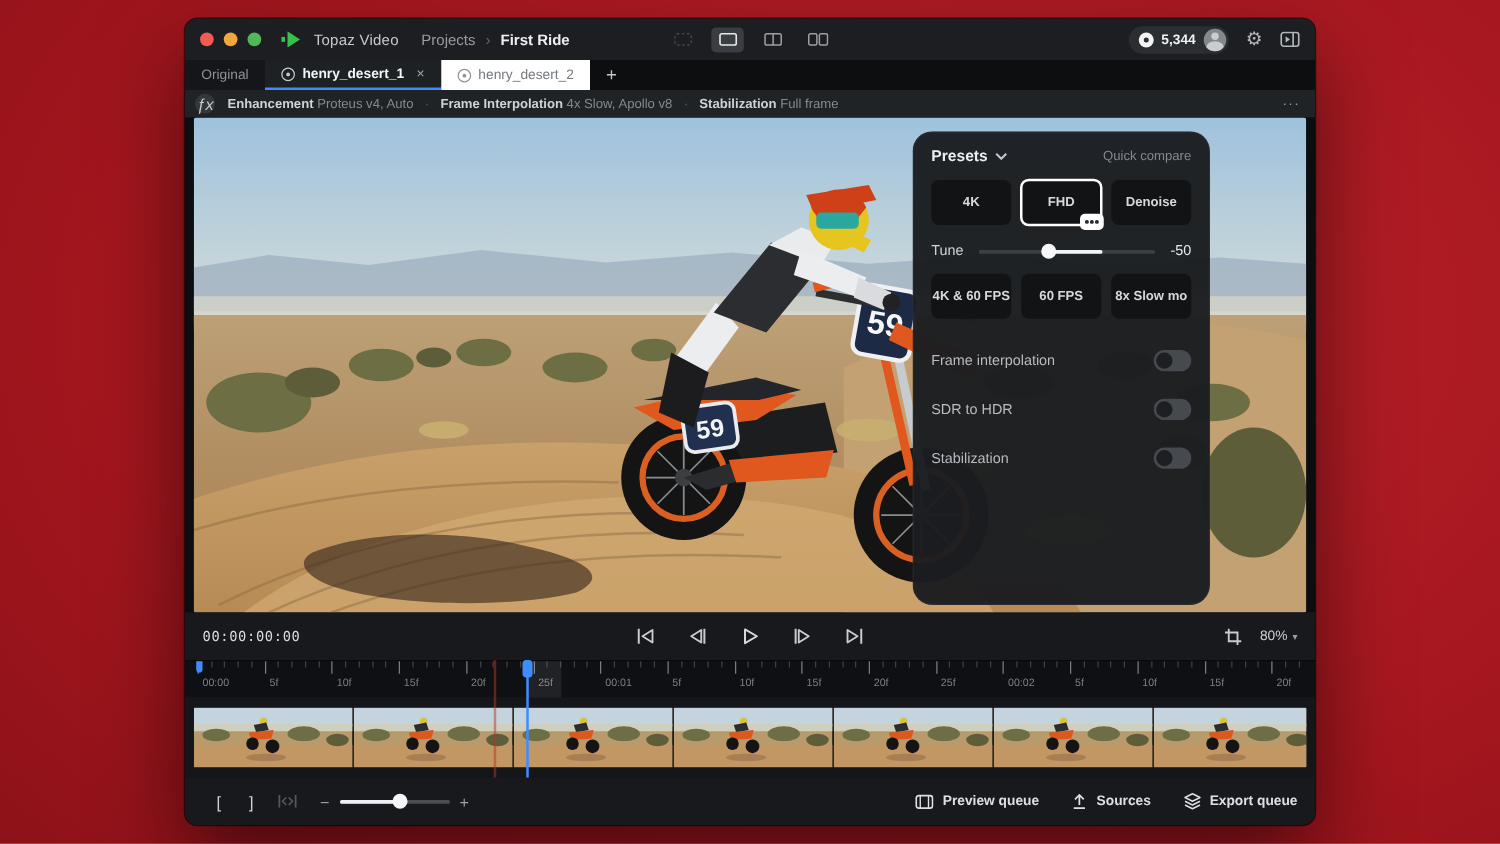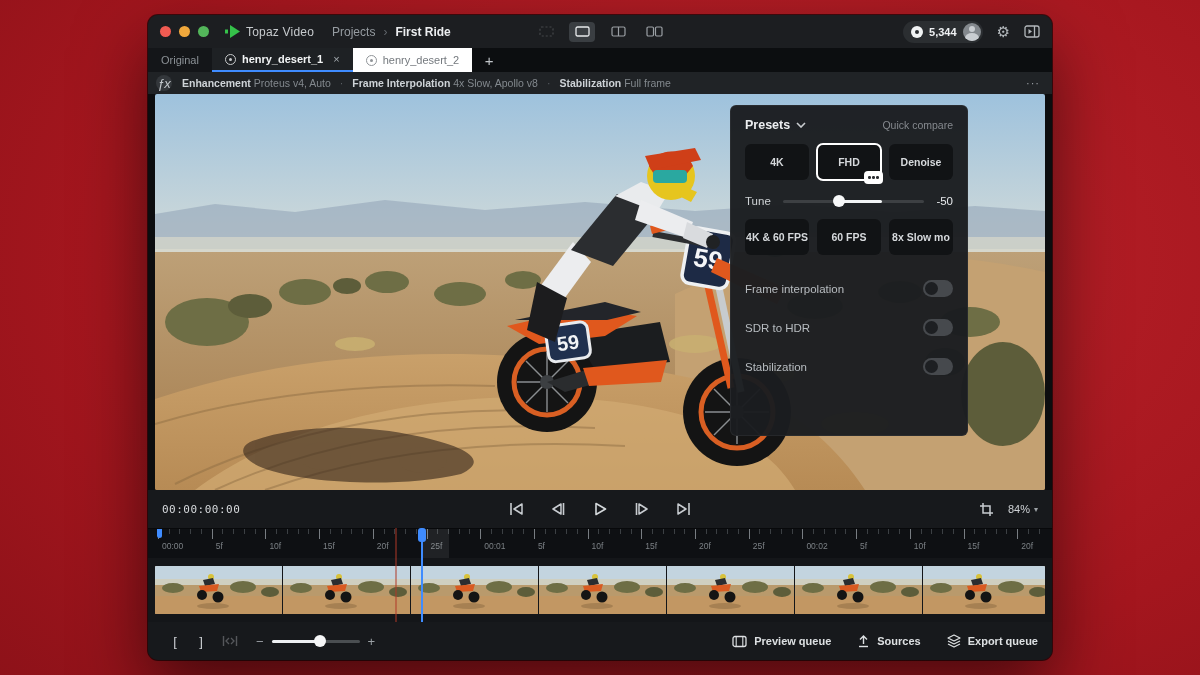--- a/index.html
+++ b/index.html
@@ -12,21 +12,21 @@
   .window {
     position:absolute; left:148px; top:15px; width:904px; height:645px;
     background:#17191c; border-radius:10px; overflow:hidden;
     box-shadow:0 30px 70px rgba(0,0,0,.55), 0 0 0 1px rgba(0,0,0,.6);
     display:flex; flex-direction:column;
   }
   
   .titlebar { height:33px; flex:0 0 33px; background:#1c1e21; display:flex; align-items:center; padding:0 12px; position:relative; }
   .lights { display:flex; gap:8px; margin-right:16px; }
   .light { width:11px; height:11px; border-radius:50%; }
-  .logo { display:flex; align-items:flex-start; gap:6px; margin-right:18px; }
+  .logo { display:flex; align-items:flex-start; gap:11px; margin-right:18px; }
   .logo svg { display:block; }
   .logo-text { font-size:12px; color:#c6cacd; letter-spacing:.2px; }
   .crumbs { display:flex; align-items:center; gap:8px; font-size:12px; }
   .crumb-sec { color:#969ca1; }
   .crumb-sep { color:#61666b; font-size:12px; }
   .crumb-cur { color:#eceef0; font-weight:bold; }
   .viewmodes { position:absolute; left:50%; transform:translateX(-50%); display:flex; align-items:center; gap:10px; }
   .vm { width:26px; height:20px; display:flex; align-items:center; justify-content:center; border-radius:4px; }
   .vm.active { background:#3a3e42; }
   .vm.ghost { opacity:.22; }
@@ -54,22 +54,22 @@
   .fxbadge { width:16px; height:16px; border-radius:50%; background:#33373b; color:#c3c8cc; font-style:italic; font-size:13px; display:flex; align-items:center; justify-content:center; margin-right:10px; }
   .pstep { white-space:nowrap; }
   .pstep b { color:#ced3d7; font-weight:bold; }
   .pstep span { color:#83898e; }
   .psep { color:#5a5f64; margin:0 9px; }
   .pipe-more { margin-left:auto; color:#9ba0a5; letter-spacing:1px; font-size:11px; }
   
   .viewer { height:396px; flex:0 0 396px; position:relative; background:#0c0d0f; padding:0 7px; }
   .photo { width:890px; height:396px; display:block; border-radius:2px; }
   
-  .panel { position:absolute; left:582px; top:11px; width:238px; height:331px; background:rgba(27,29,32,.97);
-           border:1px solid rgba(255,255,255,.05); border-radius:6px; padding:12px 14px; }
+  .panel { position:absolute; left:582px; top:11px; width:238px; height:379px; background:rgba(27,29,32,.97);
+           border:1px solid rgba(255,255,255,.05); border-radius:16px; padding:12px 14px; }
   .panel-head { display:flex; align-items:center; }
   .panel-title { font-size:12.5px; font-weight:bold; color:#eceef0; display:flex; align-items:center; gap:6px; }
   .qcompare { margin-left:auto; font-size:10.5px; color:#85898e; }
   .prow { display:flex; gap:8px; margin-top:12px; }
   .pbtn { flex:1; height:36px; background:#111315; border-radius:6px; display:flex; align-items:center; justify-content:center;
           font-size:10.5px; color:#d6d9dc; font-weight:bold; position:relative; }
   .pbtn.selected { outline:2px solid #fff; outline-offset:-1px; }
   .pbtn .more-badge { position:absolute; right:-2px; bottom:-4px; width:19px; height:13px; background:#fff; border-radius:4px;
           display:flex; align-items:center; justify-content:center; gap:1.5px; }
   .pbtn .more-badge i { width:2.5px; height:2.5px; border-radius:50%; background:#2b2e31; }
@@ -438,21 +438,21 @@
             <line x1="13" y1="1" x2="13" y2="13" stroke="#c8ccd0" stroke-width="1.6"></line>
           </svg>
       </span>
     </div>
     <div class="transport-right">
       <svg width="15" height="15" viewBox="0 0 15 15">
         <path d="M4 1 L4 11 L14 11" fill="none" stroke="#c8ccd0" stroke-width="1.5"></path>
         <path d="M1 4 L11 4 L11 14" fill="none" stroke="#c8ccd0" stroke-width="1.5"></path>
       </svg>
       <span class="zoomlabel">
-        <span>84%</span>
+        <span>80%</span>
         <span class="caret">▾</span>
       </span>
     </div>
   </div>
 
   <div class="timeline">
     <div class="ruler">
       <div class="ticks">
           <div class="tick major" style="left: 3px;"></div>
           <div class="tick-label" style="left: 7px;">00:00</div>

